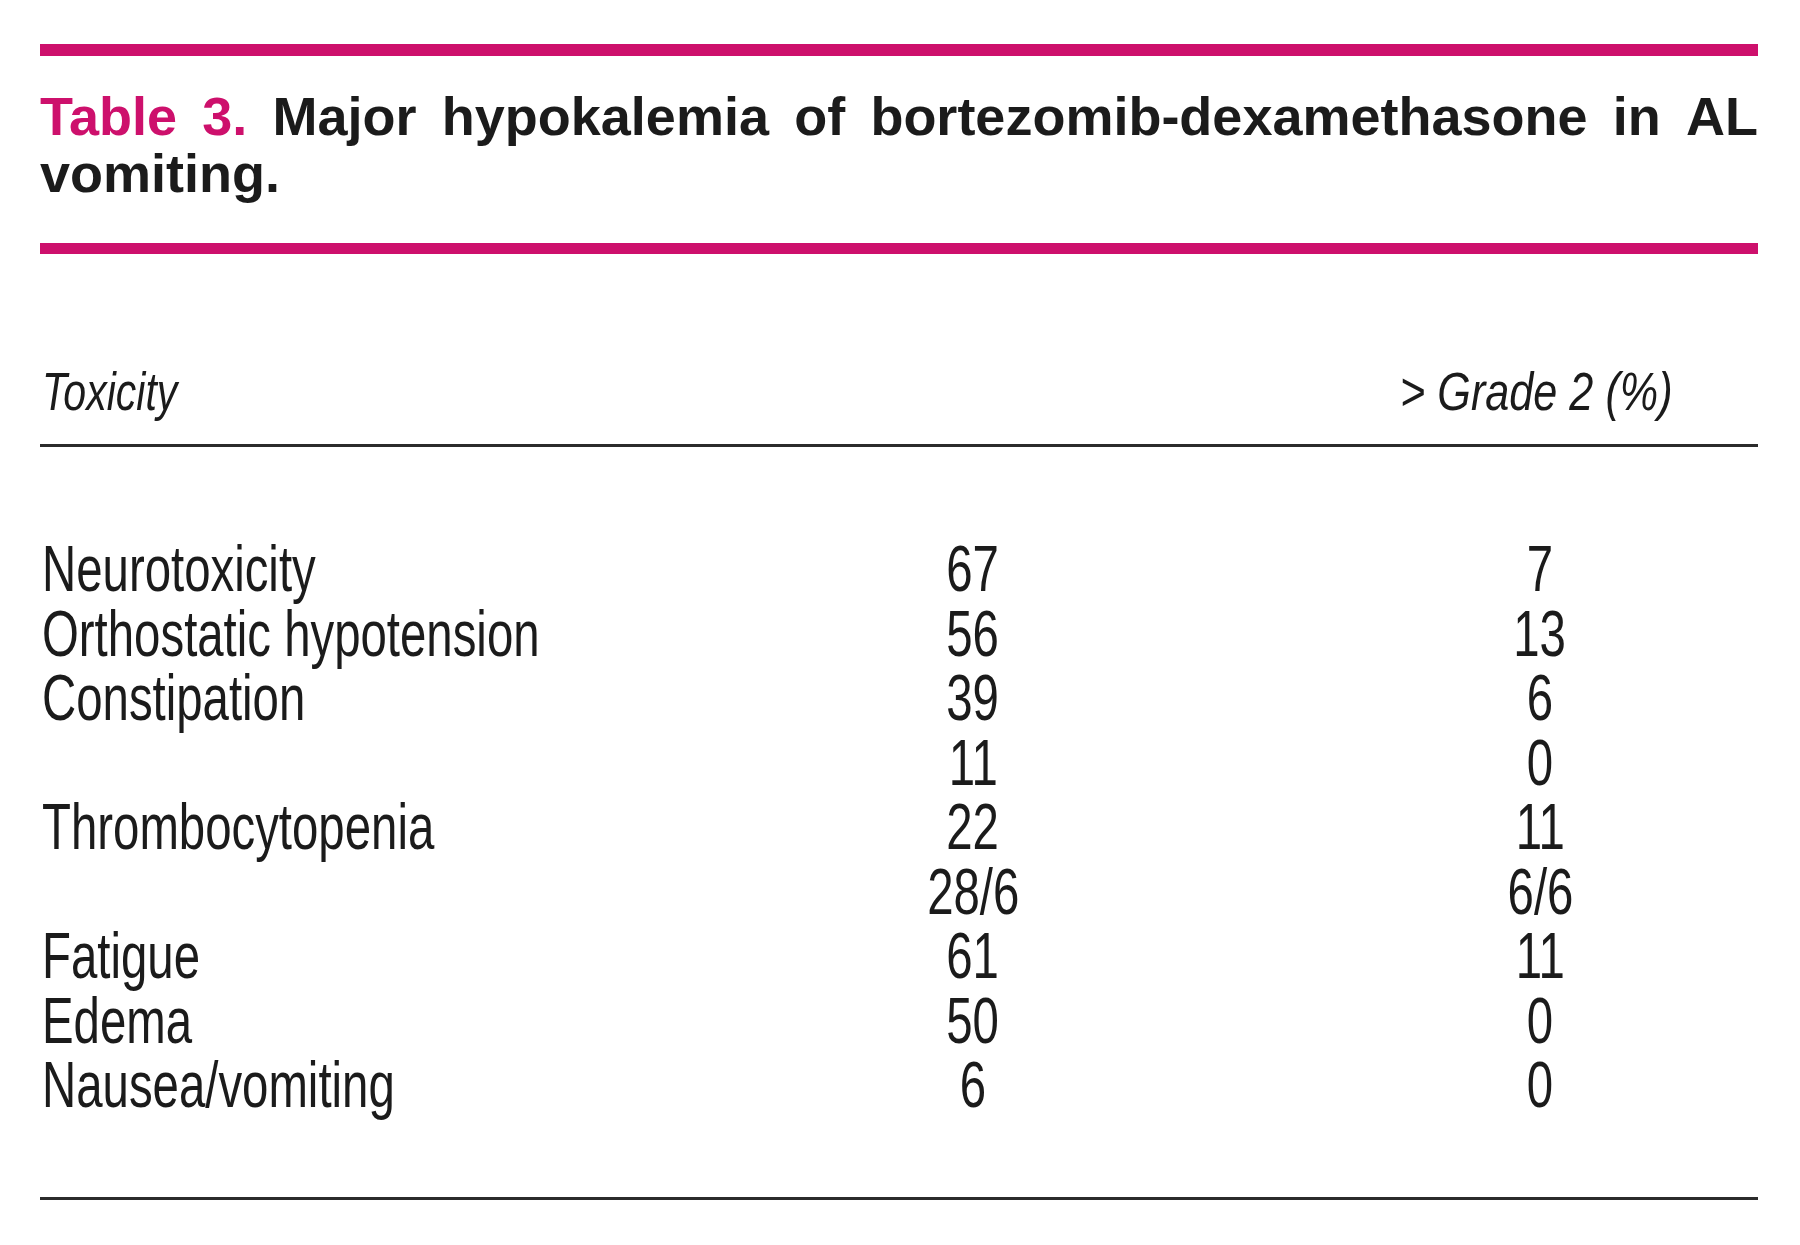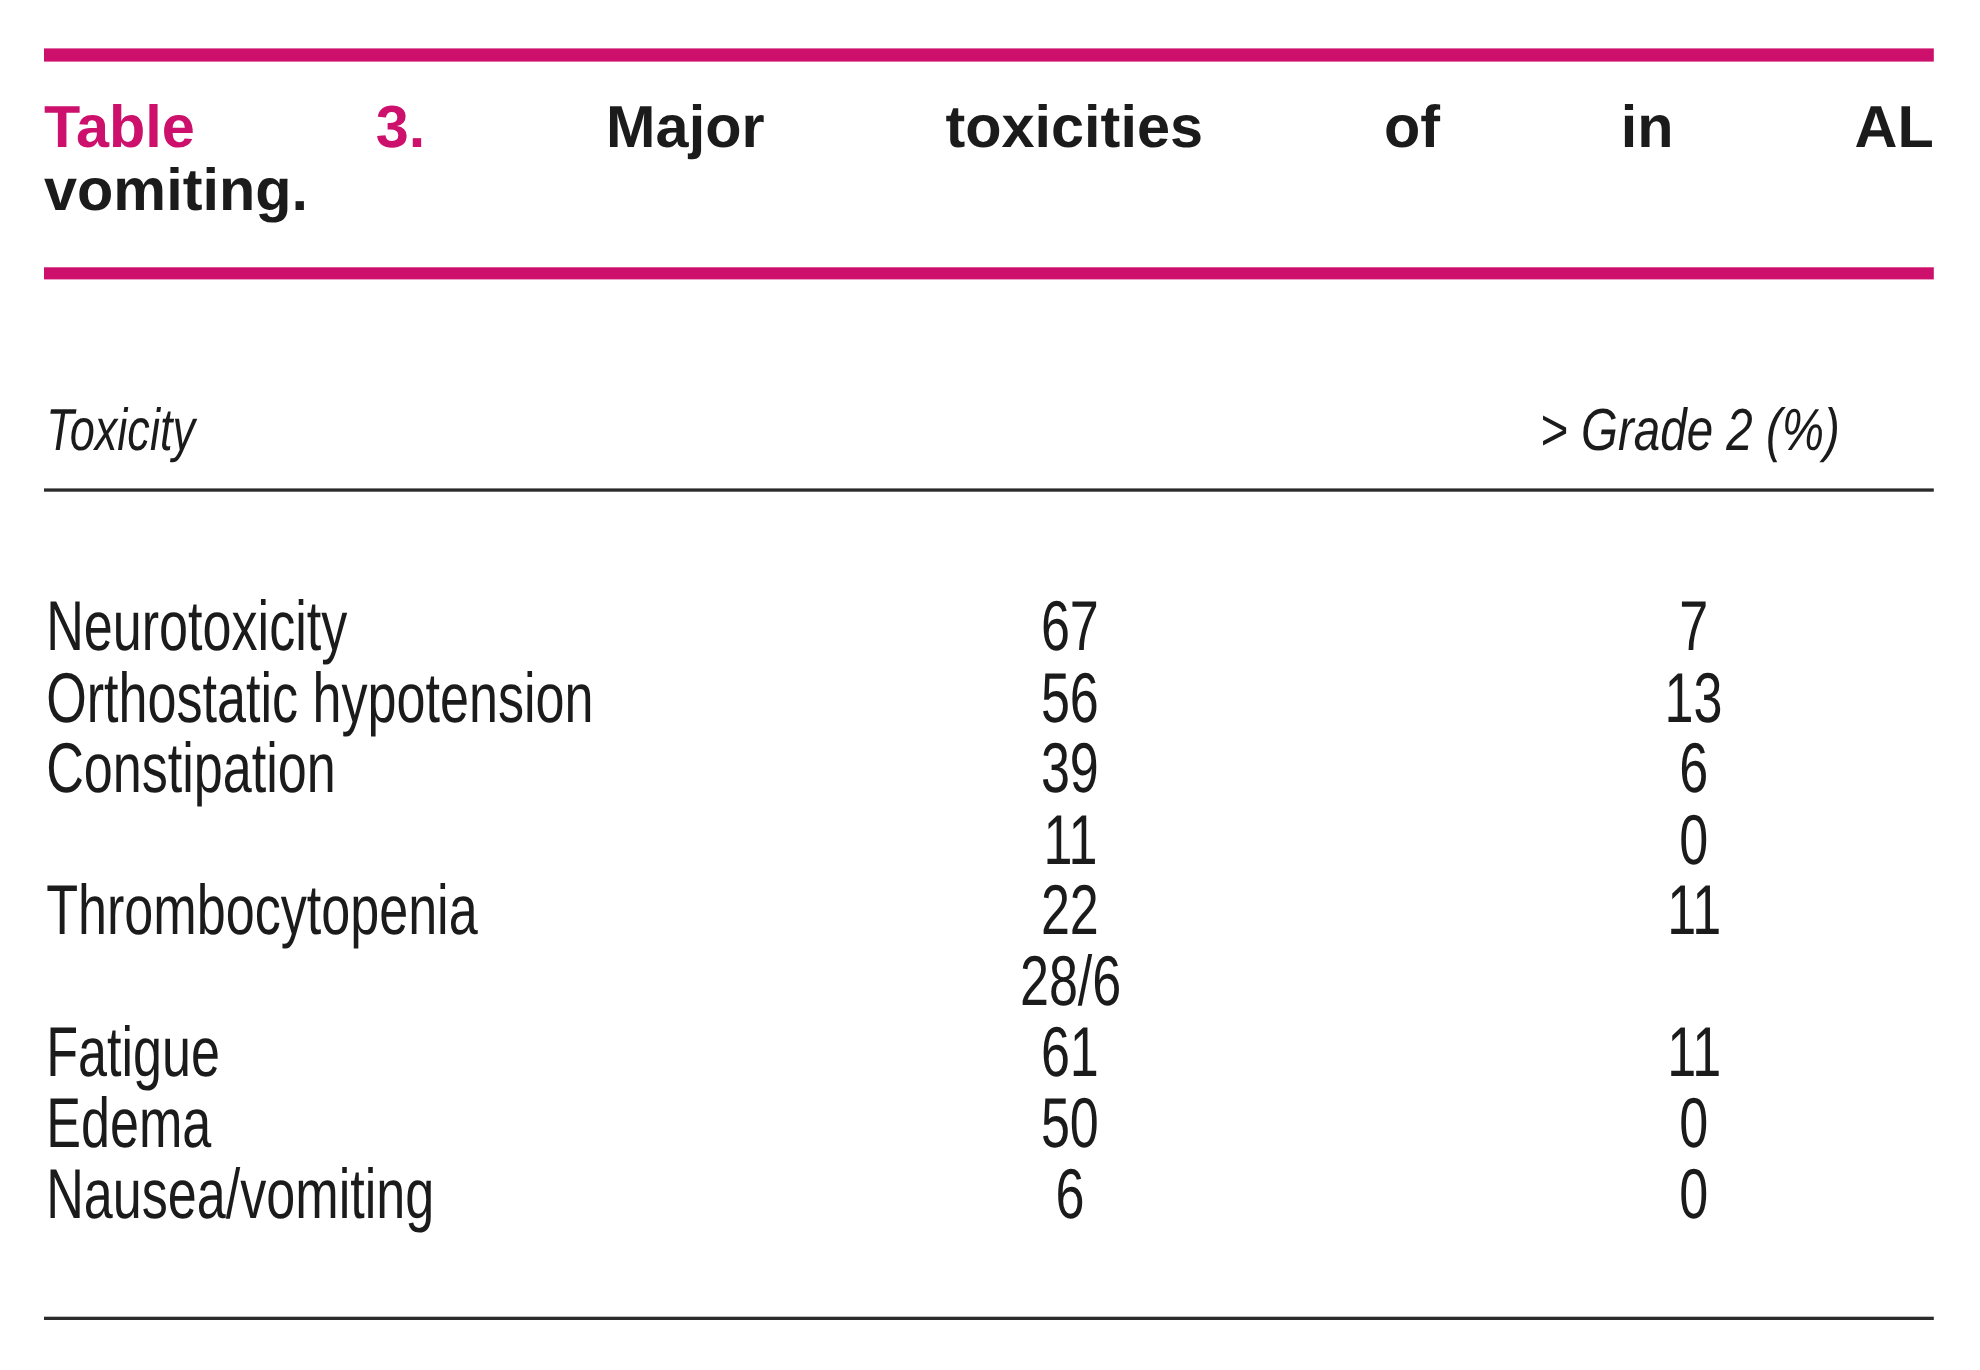--- a/index.html
+++ b/index.html
@@ -112,22 +112,23 @@
 </head>
 <body style="--accent: #cd106c; --ink: #1b1b1b;">
 
 <div class="accent-bar top"></div>
 
 <div class="title-block">
   <div class="title-line1" id="title-line1">
       <span class="pink">Table</span>
       <span class="pink">3.</span>
       <span>Major</span>
-      <span>toxicities</span>
+      <span>hypokalemia</span>
       <span>of</span>
+      <span>bortezomib-dexamethasone</span>
       <span>in</span>
       <span>AL</span>
     </div>
   <div class="title-line2">vomiting.</div>
 </div>
 
 <div class="accent-bar mid"></div>
 
 <div class="col-header-row">
   <div class="cell-label"><span>Toxicity</span></div>
@@ -156,20 +157,21 @@
       <div class="cell-c2"><span class="squeeze">11</span></div>
       <div class="cell-c3"><span class="squeeze">0</span></div>
     </div>
     <div class="data-row">
       <div class="cell-label"><span>Thrombocytopenia</span></div>
       <div class="cell-c2"><span class="squeeze">22</span></div>
       <div class="cell-c3"><span class="squeeze">11</span></div>
     </div>
     <div class="data-row">
       <div class="cell-c2"><span class="squeeze">28/6</span></div>
+      <div class="cell-c3"><span class="squeeze">6/6</span></div>
     </div>
     <div class="data-row">
       <div class="cell-label"><span>Fatigue</span></div>
       <div class="cell-c2"><span class="squeeze">61</span></div>
       <div class="cell-c3"><span class="squeeze">11</span></div>
     </div>
     <div class="data-row">
       <div class="cell-label"><span>Edema</span></div>
       <div class="cell-c2"><span class="squeeze">50</span></div>
       <div class="cell-c3"><span class="squeeze">0</span></div>

